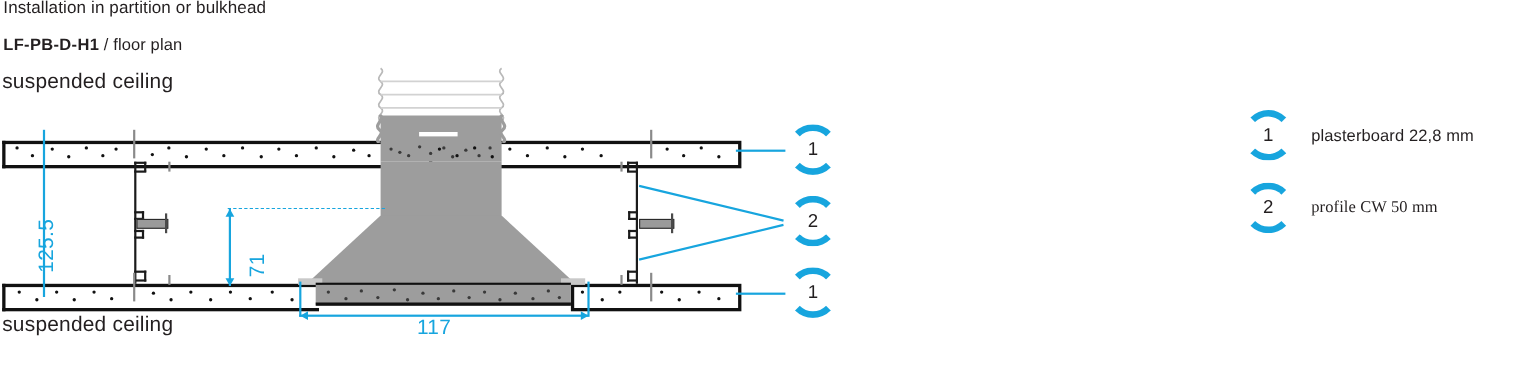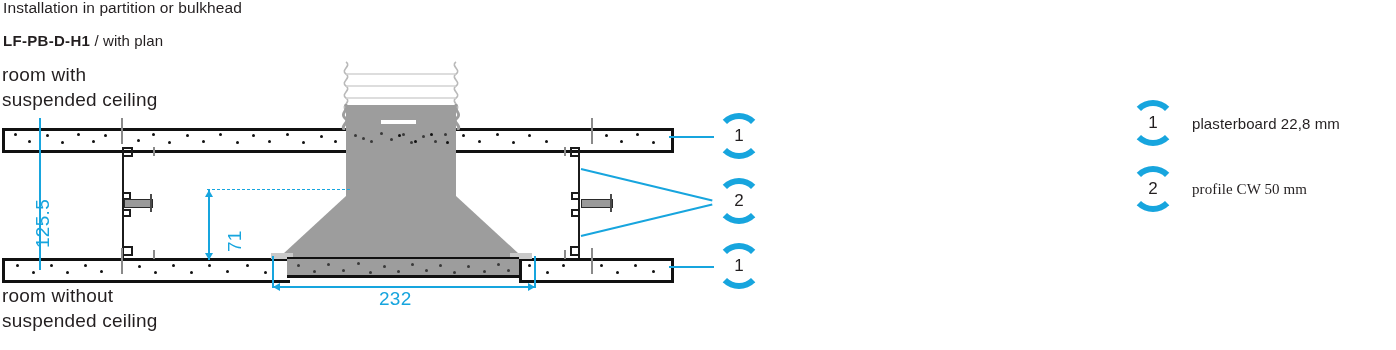--- a/index.html
+++ b/index.html
@@ -58,30 +58,28 @@
   
   .legend-row{position:absolute;}
   .legend-text{position:absolute;font-size:15px;color:#231f20;white-space:nowrap;letter-spacing:.1px;}
 </style>
 </head>
 <body>
 
 <div class="abs" id="header-title">Installation in partition or bulkhead</div>
 
 <div class="abs" id="header-code">
-  <span class="code">LF-PB-D-H1</span><span class="sub"> / </span><span class="sub">with plan</span>
+  <span class="code">LF-PB-D-H1</span><span class="sub"> / </span><span class="sub">floor plan</span>
 </div>
 
 <div class="abs room-label" id="room-top">
-  <div>room with</div>
   <div>suspended ceiling</div>
 </div>
 
 <div class="abs room-label" id="room-bottom">
-  <div>room without</div>
   <div>suspended ceiling</div>
 </div>
 
 <div class="abs" id="drawing" style="left:0;top:0;width:800px;height:350px;">
 
   <div class="abs board" style="left:2px;top:128px;width:344px;height:19px;"></div>
   <div class="abs board right-cap" style="left:390px;top:128px;width:278px;height:19px;"></div>
 
   <div class="abs board" style="left:2px;top:258px;width:285px;height:19px;"></div>
   <div class="abs board right-cap" style="left:519px;top:258px;width:149px;height:19px;"></div>
@@ -270,21 +268,21 @@
   <div class="abs cy-line" style="left:208px;top:190px;width:1.6px;height:70px;"></div>
   <div class="abs arrow" style="left:205px;top:190px;border-left:4px solid transparent;border-right:4px solid transparent;border-bottom:7px solid #17a5de;"></div>
   <div class="abs arrow" style="left:205px;top:253px;border-left:4px solid transparent;border-right:4px solid transparent;border-top:7px solid #17a5de;"></div>
   <div class="abs dimtext rot" style="left:224px;top:252px;">71</div>
 
   <div class="abs cy-line" style="left:272px;top:256px;width:1.5px;height:32px;"></div>
   <div class="abs cy-line" style="left:534px;top:256px;width:1.5px;height:32px;"></div>
   <div class="abs cy-line" style="left:272px;top:286px;width:263px;height:1.6px;"></div>
   <div class="abs arrow" style="left:273px;top:283px;border-top:4px solid transparent;border-bottom:4px solid transparent;border-right:7px solid #17a5de;"></div>
   <div class="abs arrow" style="left:528px;top:283px;border-top:4px solid transparent;border-bottom:4px solid transparent;border-left:7px solid #17a5de;"></div>
-  <div class="abs dimtext" style="left:379px;top:288px;">232</div>
+  <div class="abs dimtext" style="left:379px;top:288px;">117</div>
 
   <div class="abs leader" style="left:669px;top:136px;width:45px;"></div>
   <div class="abs leader" style="left:669px;top:266px;width:45px;"></div>
 
   <div class="abs leader-diag" style="left:581px;top:168px;width:135px;transform:rotate(13.5deg);"></div>
   <div class="abs leader-diag" style="left:581px;top:235px;width:135px;transform:rotate(-13.5deg);"></div>
 
   <div class="callout" style="left:716px;top:113px;">
     <div class="ring-arc"></div>
     <div class="num">1</div>

